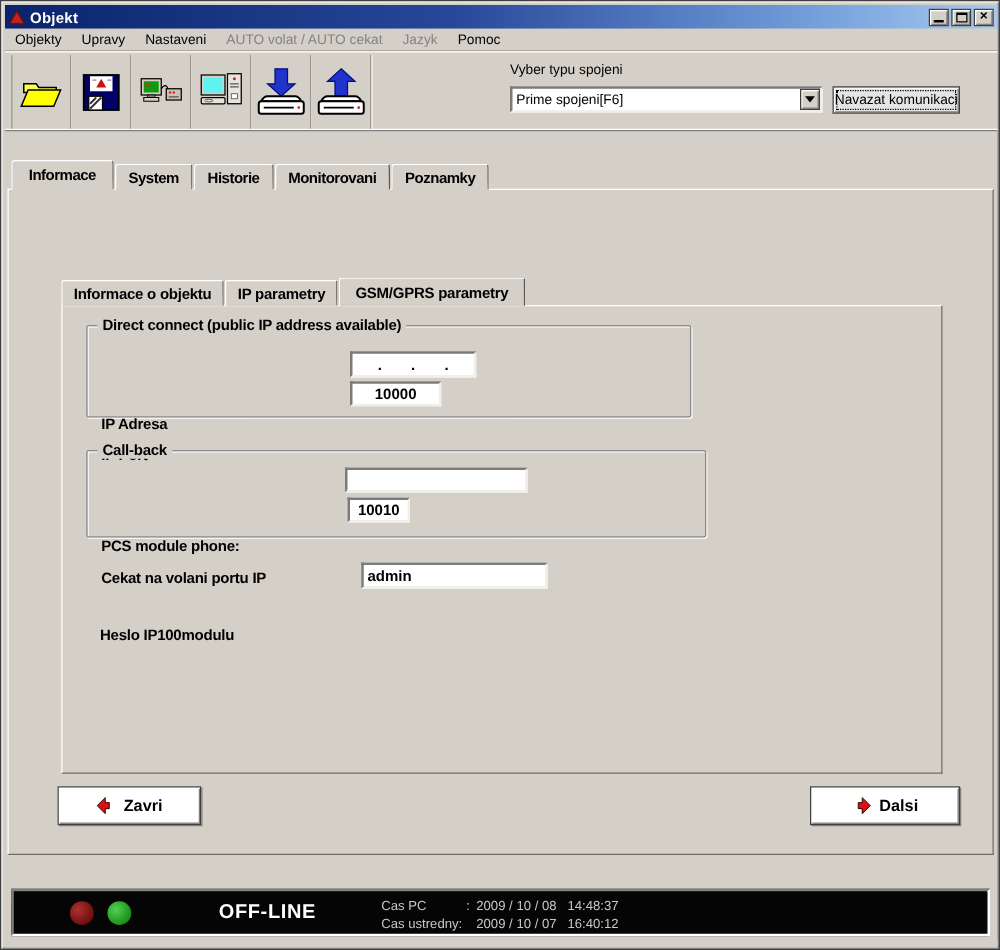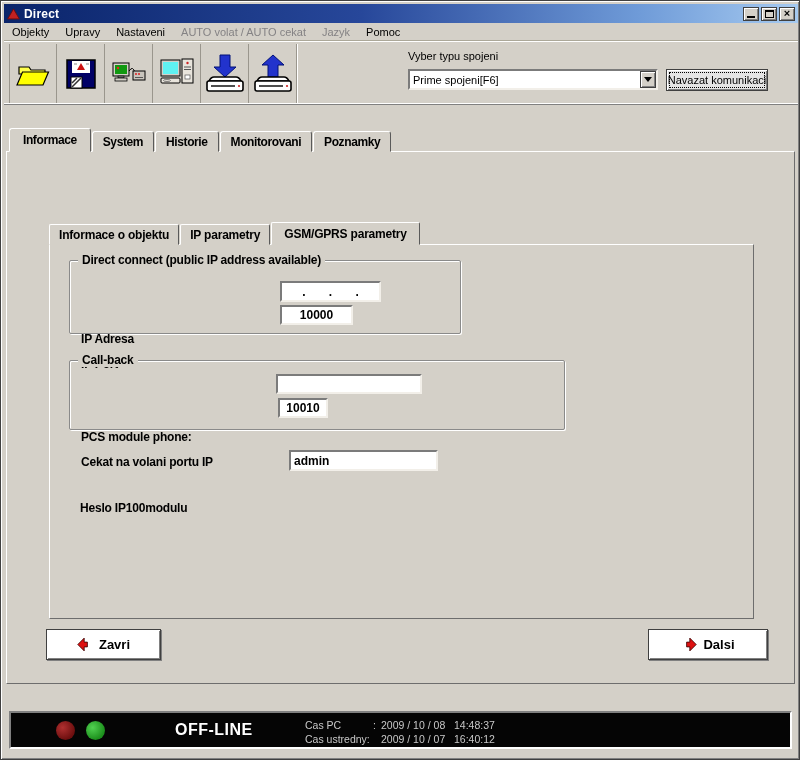--- a/index.html
+++ b/index.html
@@ -185,21 +185,21 @@
 </style>
 </head>
 <body>
 
 <div class="win">
 
   <div class="titlebar">
     <svg width="13" height="12" viewBox="0 0 14 12">
       <path d="M7 0.5 L13.3 11.3 H0.7 Z" fill="#c22121" stroke="#6d0d0d" stroke-width="1"></path>
     </svg>
-    <span class="tb-title">Direct</span>
+    <span class="tb-title">Objekt</span>
     <div class="tb-btns">
       <div class="tb-btn">
           <div class="glyph-min"></div>
         </div>
       <div class="tb-btn">
           <div class="glyph-max"></div>
         </div>
       <div class="tb-btn">
           <span>×</span>
         </div>
@@ -302,21 +302,21 @@
   <div class="panel"></div>
 
   <div class="inner-tabstrip">
     <div class="itab">Informace o objektu</div>
     <div class="itab">IP parametry</div>
     <div class="itab active">GSM/GPRS parametry</div>
   </div>
 
   <div class="tabpage">
 
-    <div class="groupbox" style="left:19px; top:15px; width:392px; height:74px;">
+    <div class="groupbox" style="left:19px; top:15px; width:484px; height:74px;">
       <span class="group-title">Direct connect (public IP address available)</span>
       <span class="flabel" style="left:11px; top:24px;">IP Adresa</span>
       <div class="field ip-display" style="left:210px; top:20px; width:101px; height:21px;">.       .       .</div>
       <span class="flabel" style="left:11px; top:49px;">IP Port</span>
       <input class="field center" style="left: 210px; top: 44px; width: 73px; height: 20px;" value="10000">
     </div>
 
     <div class="groupbox" style="left:19px; top:115px; width:496px; height:70px;">
       <span class="group-title">Call-back</span>
       <span class="flabel" style="left:11px; top:22px;">PCS module phone:</span>

